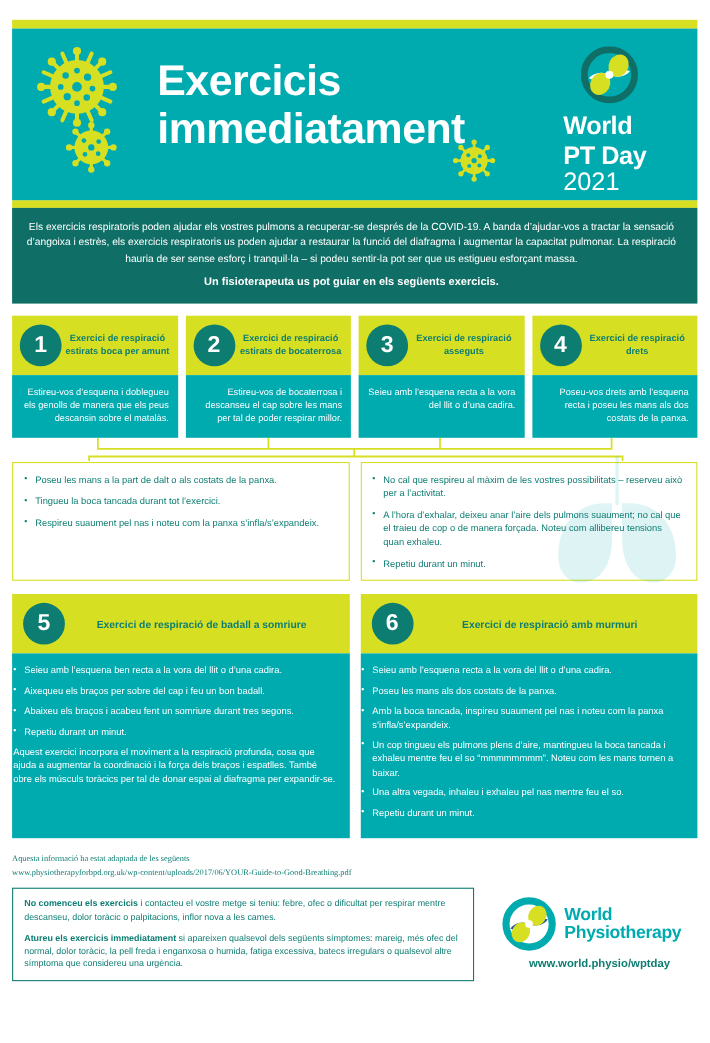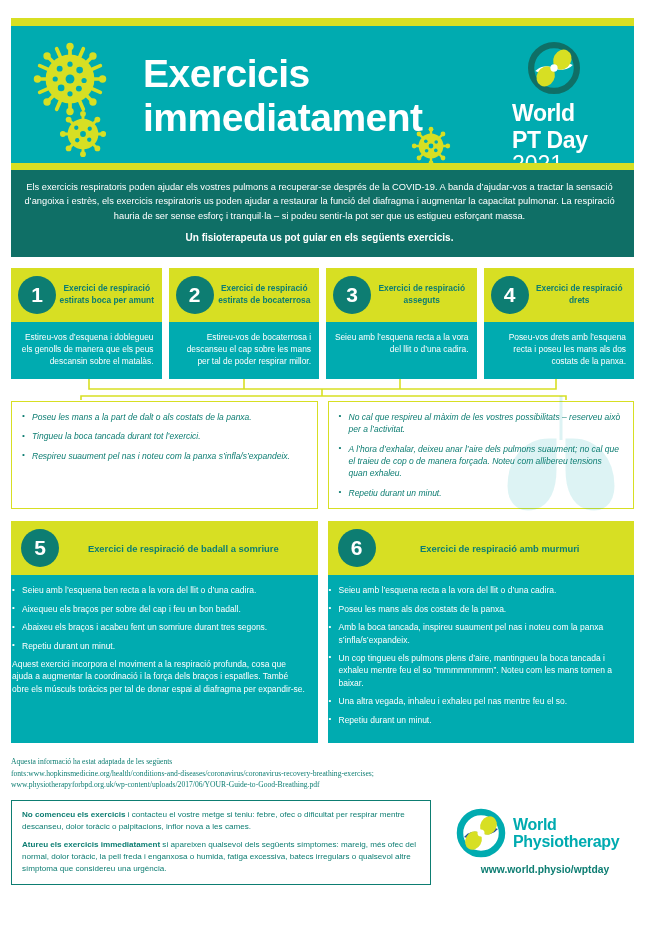--- a/index.html
+++ b/index.html
@@ -8,21 +8,21 @@
     background:#ffffff;
     font-family:"Liberation Sans", sans-serif;
     color:#0d7d72;
     overflow:hidden;
   }
   .page{position:relative;width:645px;height:948px;box-sizing:border-box;padding:0 11px;}
 
   
   .hdr-stripe{height:8px;background:#d7df23;margin-top:18px;}
   .hdr{
-    position:relative;height:137px;background:#00abb0;
+    position:relative;height:156px;background:#00abb0;
     display:flex;align-items:center;overflow:hidden;
   }
   .hdr-title{
     position:absolute;left:132px;top:26px;
     color:#ffffff;font-size:39px;line-height:44px;font-weight:bold;
     letter-spacing:-0.5px;
   }
   .hdr-bottom{height:7px;background:#d7df23;}
 
   .virus{position:absolute;}
@@ -64,21 +64,21 @@
     background:#00abb0;color:#ffffff;
     font-size:8.4px;line-height:12.4px;text-align:right;
     padding:9px 8px 11px 8px;flex:1;
   }
 
   
   .connector{position:relative;height:22px;}
   .connector svg{position:absolute;left:0;top:0;}
 
   
-  .bullets-row{display:flex;gap:10px;font-style:italic;}
+  .bullets-row{display:flex;gap:10px;}
   .bbox{
     flex:1;border:1.4px solid #d7df23;box-sizing:border-box;
     padding:9px 10px 9px 10px;background:transparent;position:relative;
   }
   .bbox ul{margin:0;padding:0;list-style:none;}
   .bbox li{
     position:relative;padding-left:10px;margin-bottom:7px;
     font-size:8.5px;line-height:12.4px;color:#0d7d72;
   }
   .bbox li:last-child{margin-bottom:0;}
@@ -353,21 +353,20 @@
           <li>Un cop tingueu els pulmons plens d’aire, mantingueu la boca tancada i exhaleu mentre feu el so “mmmmmmmm”. Noteu com les mans tornen a baixar.</li>
           <li>Una altra vegada, inhaleu i exhaleu pel nas mentre feu el so.</li>
           <li>Repetiu durant un minut.</li>
         </ul>
       </div>
     </div>
   </div>
 
   <div class="sources">
     <div>Aquesta informació ha estat adaptada de les següents</div>
-    <div>fonts:www.hopkinsmedicine.org/health/conditions-and-diseases/coronavirus/coronavirus-recovery-breathing-exercises;</div>
     <div>www.physiotherapyforbpd.org.uk/wp-content/uploads/2017/06/YOUR-Guide-to-Good-Breathing.pdf</div>
   </div>
 
   <div class="footer">
     <div class="warn">
       <p>
         <b>No comenceu els exercicis</b><span> i contacteu el vostre metge si teniu: febre, ofec o dificultat per respirar mentre descanseu, dolor toràcic o palpitacions, inflor nova a les cames.</span>
       </p>
       <p>
         <b>Atureu els exercicis immediatament</b><span> si apareixen qualsevol dels següents símptomes: mareig, més ofec del normal, dolor toràcic, la pell freda i enganxosa o humida, fatiga excessiva, batecs irregulars o qualsevol altre símptoma que considereu una urgència.</span>

